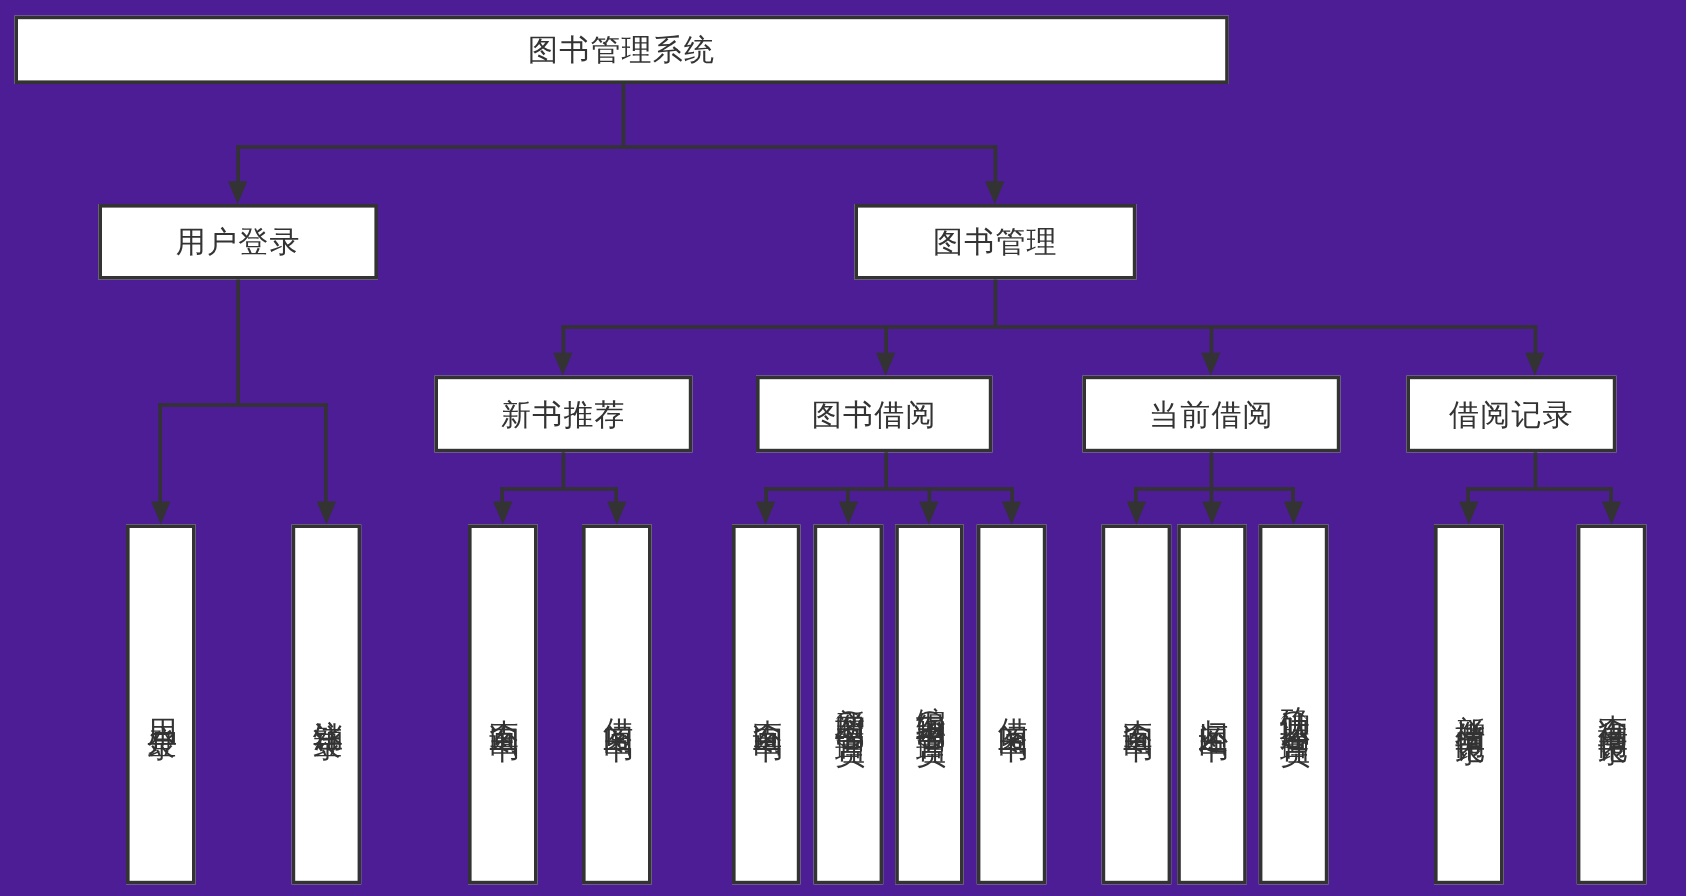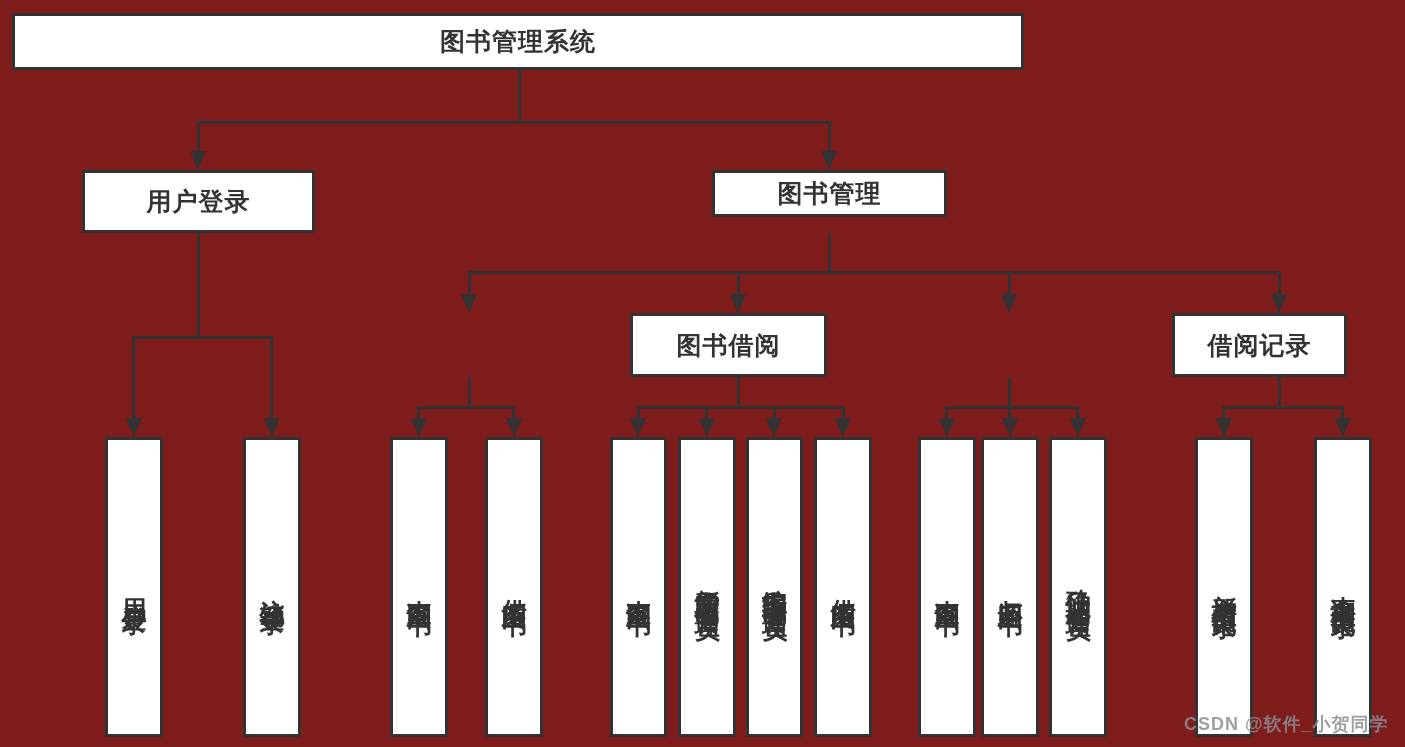--- a/index.html
+++ b/index.html
@@ -1,22 +1,21 @@
 <!DOCTYPE html>
 <html><head>
 <meta charset="utf-8">
 <style>
   html,body{margin:0;padding:0;background:#ffffff;}
   .canvas{
     position:relative;
     width:1405px;height:747px;
-    background:#7f1d1d;
+    background:#4c1d95;
     font-family:"Liberation Sans","DejaVu Sans",sans-serif;
     overflow:hidden;
-    font-weight:bold;
   }
   .box{
     position:absolute;
     box-sizing:border-box;
     border:3px solid #333333;
     background:#ffffff;
     display:flex;
     align-items:center;
     justify-content:center;
   }
@@ -60,26 +59,32 @@
 
 <div class="canvas">
 
   <div class="box" style="left:12px;top:13px;width:1012px;height:57px;">
     <span class="lbl">图书管理系统</span>
   </div>
 
   <div class="box" style="left:82px;top:170px;width:233px;height:63px;">
     <span class="lbl">用户登录</span>
   </div>
-  <div class="box" style="left:712px;top:170px;width:235px;height:47px;">
+  <div class="box" style="left:712px;top:170px;width:235px;height:63px;">
     <span class="lbl">图书管理</span>
   </div>
 
+  <div class="box" style="left:362px;top:313px;width:215px;height:64px;">
+    <span class="lbl">新书推荐</span>
+  </div>
   <div class="box" style="left:630px;top:313px;width:197px;height:64px;">
     <span class="lbl">图书借阅</span>
+  </div>
+  <div class="box" style="left:902px;top:313px;width:215px;height:64px;">
+    <span class="lbl">当前借阅</span>
   </div>
   <div class="box" style="left:1172px;top:313px;width:175px;height:64px;">
     <span class="lbl">借阅记录</span>
   </div>
 
   <div class="box" style="left:105px;top:437px;width:58px;height:300px;">
     <span class="vlbl">用户登录</span>
   </div>
   <div class="box" style="left:243px;top:437px;width:58px;height:300px;">
     <span class="vlbl">注销登录</span>
@@ -174,15 +179,14 @@
   <div class="ln" style="left:1076px;top:406px;width:3px;height:13px;"></div>
   <div class="ah" style="left:1070px;top:418px;"></div>
 
   <div class="ln" style="left:1278px;top:377px;width:3px;height:29px;"></div>
   <div class="ln" style="left:1222px;top:406px;width:122px;height:3px;"></div>
   <div class="ln" style="left:1222px;top:406px;width:3px;height:13px;"></div>
   <div class="ah" style="left:1216px;top:418px;"></div>
   <div class="ln" style="left:1341px;top:406px;width:3px;height:13px;"></div>
   <div class="ah" style="left:1335px;top:418px;"></div>
 
-  <div class="watermark">CSDN @软件_小贺同学</div>
 
 </div>
 
 </body></html>

